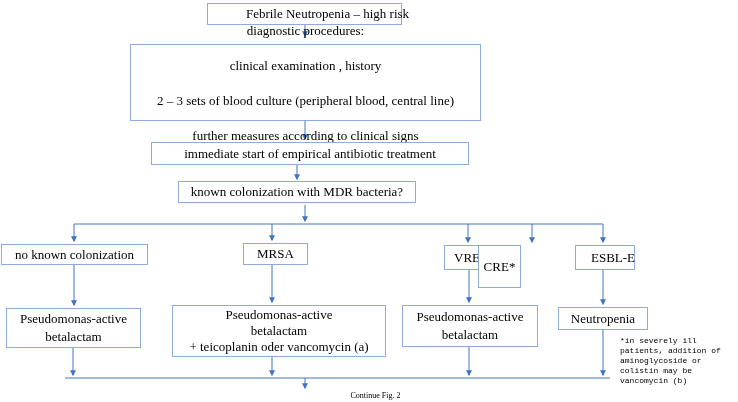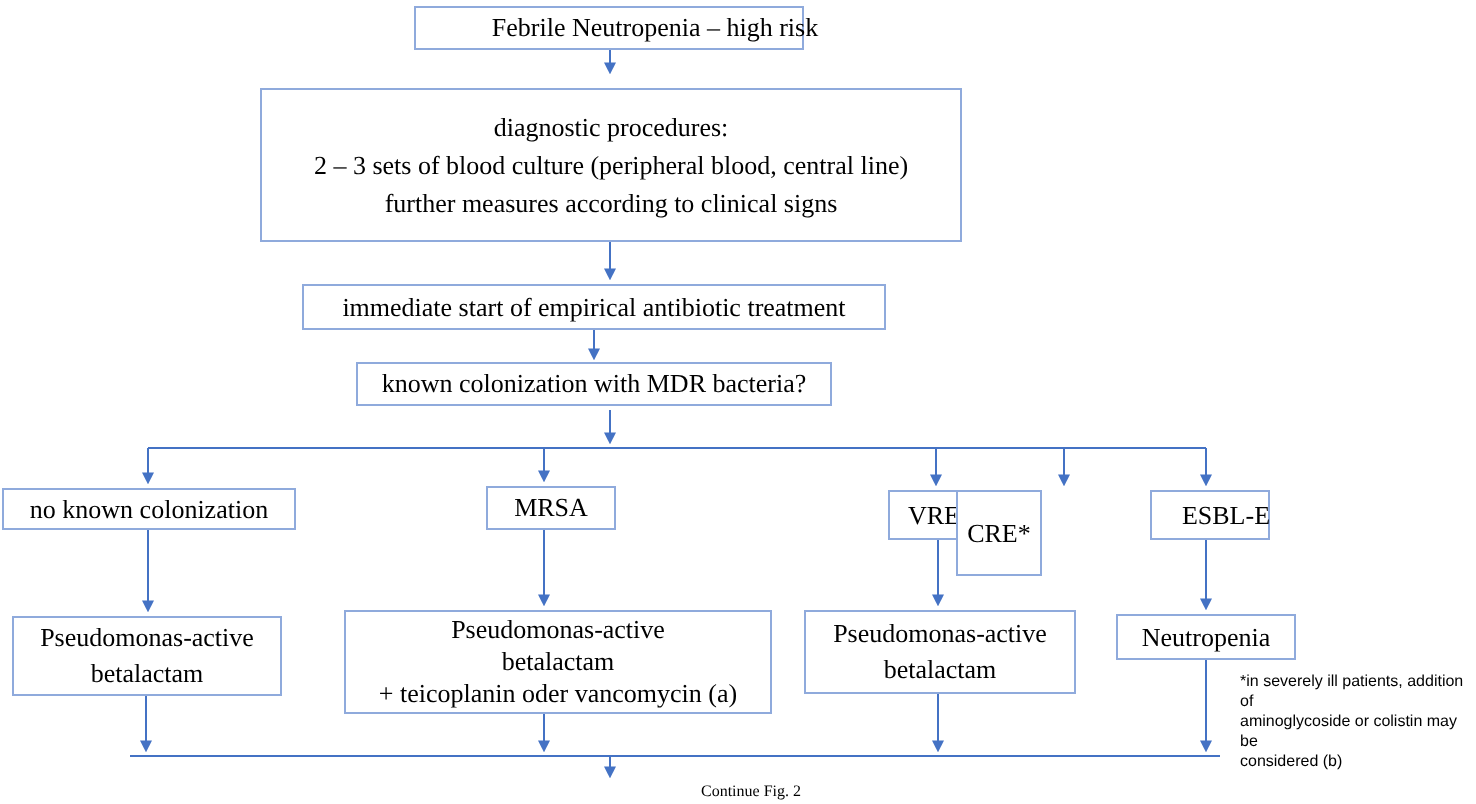--- a/index.html
+++ b/index.html
@@ -33,25 +33,25 @@
     font-size:13px;
     line-height:18px;
     white-space:nowrap;
   }
   .box .line{white-space:nowrap;}
   .plain{
     position:absolute;
     background:transparent;
     border:none;
   }
-  #diagnostics-box{line-height:19px;}
+  #diagnostics-box{line-height:19px;gap:16px;}
   #treatment-mrsa-box{line-height:16px;}
   #footnote{
     font-size:8px;line-height:10px;text-align:left;
-    font-family:Liberation Sans, sans-serif;
+    font-family:Liberation Mono, monospace;
   }
   #continue-label{
     font-size:8px;text-align:center;
     font-family:"Liberation Serif", serif;
   }
 </style>
 </head>
 <body>
 
 <div id="canvas">
@@ -91,25 +91,26 @@
     <line class="connector" x1="65" y1="378" x2="610" y2="378"></line>
     <line class="connector" x1="305" y1="378" x2="305" y2="388" marker-end="url(#arrow)"></line>
   </svg>
 
   <div class="box" id="start-box" style="left:207px;top:3px;width:195px;height:22px;padding-left:46px;">
     <div class="line">Febrile Neutropenia – high risk</div>
   </div>
 
   <div class="box" id="diagnostics-box" style="left:130px;top:44px;width:351px;height:77px;">
     <div class="line">diagnostic procedures:</div>
+    <div class="line">clinical examination , history</div>
     <div class="line">2 – 3 sets of blood culture (peripheral blood, central line)</div>
     <div class="line">further measures according to clinical signs</div>
   </div>
 
-  <div class="box" id="immediate-box" style="left:151px;top:142px;width:292px;height:23px;">
+  <div class="box" id="immediate-box" style="left:151px;top:142px;width:318px;height:23px;">
     <div class="line">immediate start of empirical antibiotic treatment</div>
   </div>
 
   <div class="box" id="question-box" style="left:178px;top:181px;width:238px;height:22px;">
     <div class="line">known colonization with MDR bacteria?</div>
   </div>
 
   <div class="box" id="colonization-none-box" style="left:1px;top:244px;width:147px;height:21px;">
     <div class="line">no known colonization</div>
   </div>
@@ -146,18 +147,18 @@
     <div class="line">betalactam</div>
   </div>
 
   <div class="box" id="treatment-esbl-box" style="left:558px;top:307px;width:90px;height:23px;">
     <div class="line">Neutropenia</div>
   </div>
 
   <div class="plain" id="footnote" style="left:620px;top:336px;width:118px;">
     <div class="line">*in severely ill patients, addition of</div>
     <div class="line">aminoglycoside or colistin may be</div>
-    <div class="line">considered (b)</div>
+    <div class="line">vancomycin (b)</div>
   </div>
 
   <div class="plain" id="continue-label" style="left:308px;top:391px;width:135px;">Continue Fig. 2</div>
 
 </div>
 
 </body></html>

